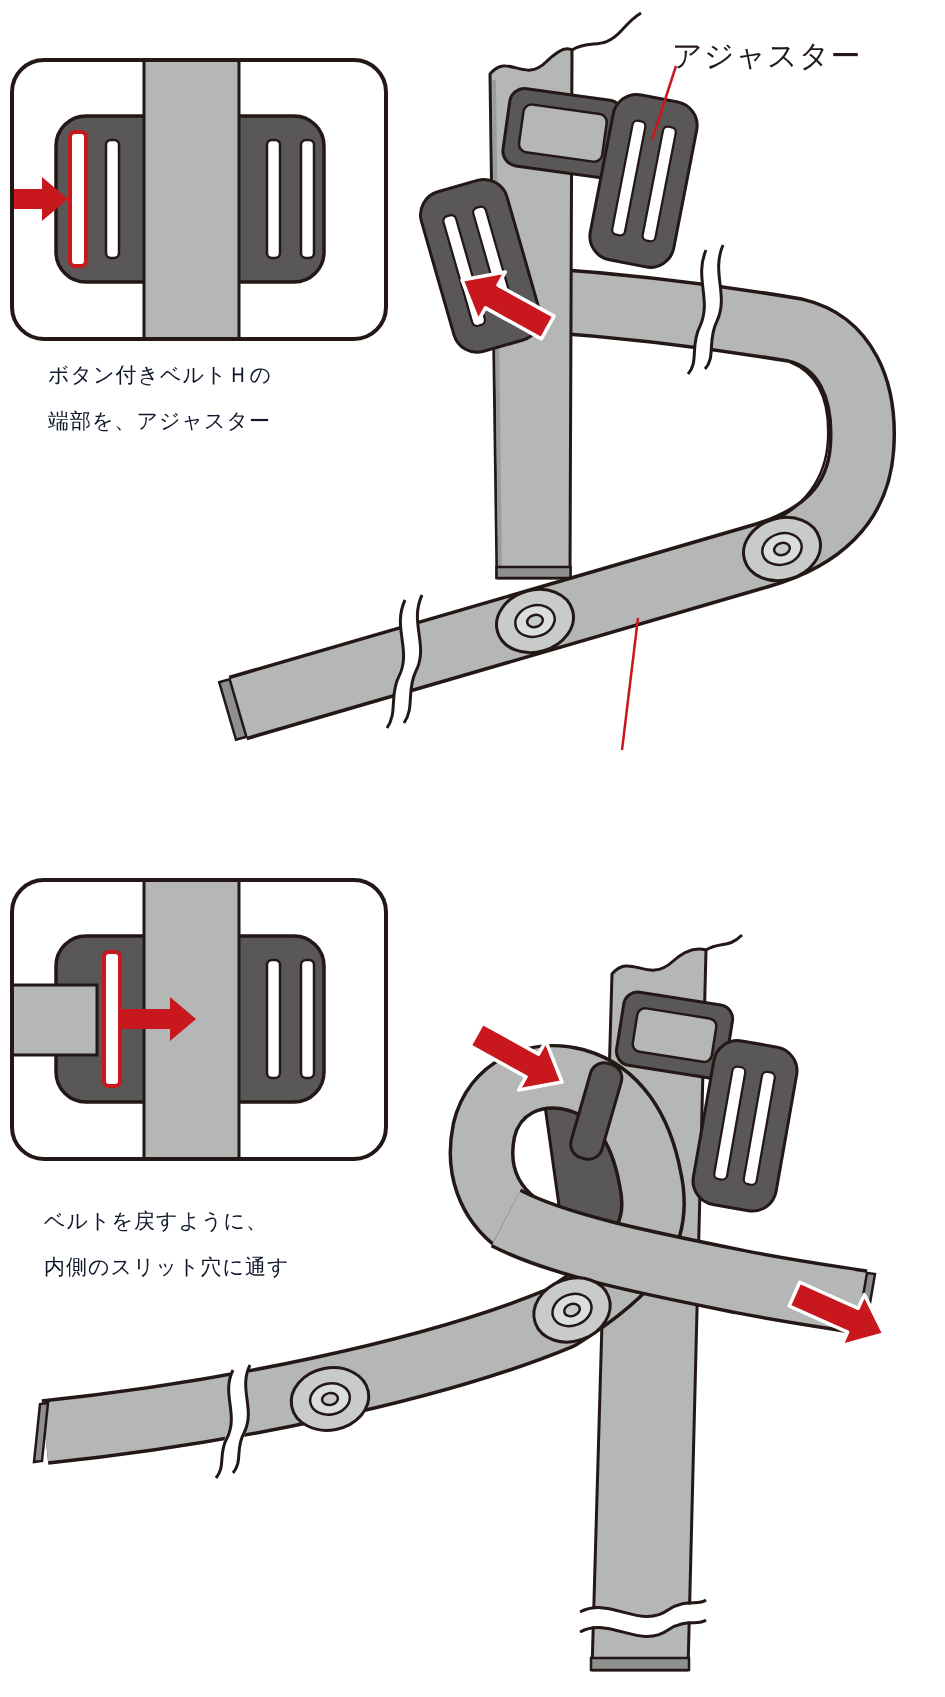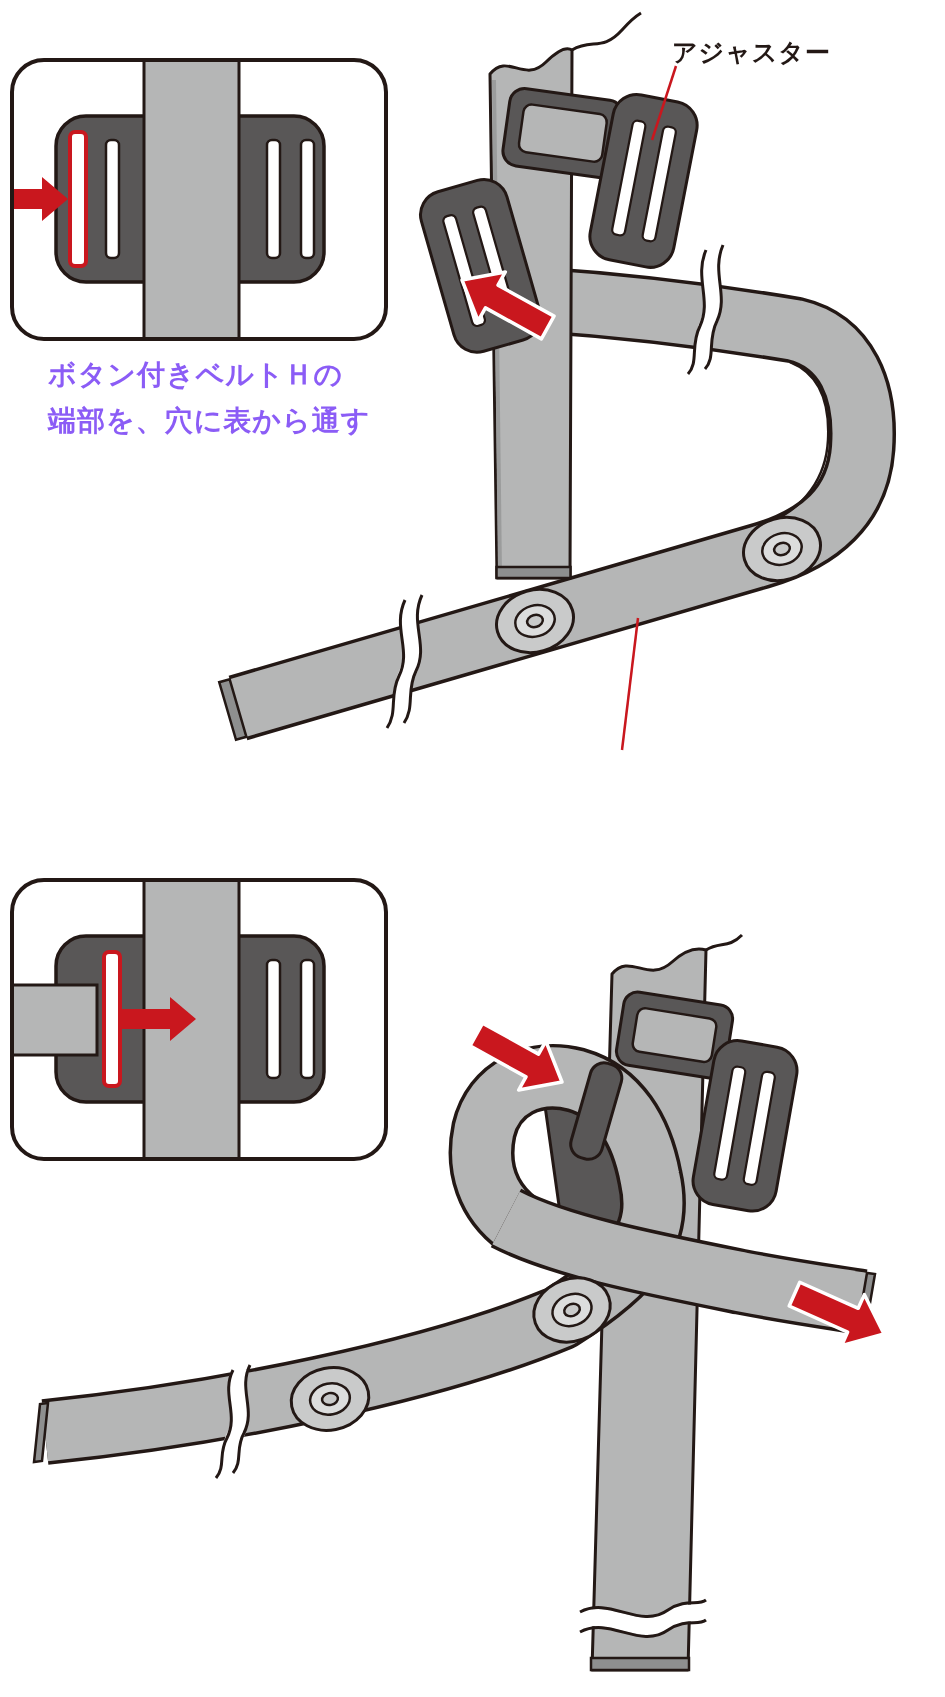--- a/index.html
+++ b/index.html
@@ -7,26 +7,26 @@
        font-family:"Liberation Sans","DejaVu Sans",sans-serif;color:#231815;}
   .page{position:absolute;inset:0;}
   .illo{position:absolute;left:0;display:block;}
   #illo1{top:0;}
   #illo2{top:910px;}
   .inset{position:absolute;left:10px;width:378px;height:283px;background:#ffffff;
          border:4px solid #231815;border-radius:34px;overflow:hidden;box-sizing:border-box;}
   #inset1{top:58px;}
   #inset2{top:878px;}
   .inset svg{width:100%;height:100%;display:block;}
-  .caption{position:absolute;font-size:28px;line-height:46px;font-weight:700;
-           letter-spacing:1px;color:#8b5cf6;white-space:nowrap;}
+  .caption{position:absolute;font-size:21px;line-height:46px;font-weight:400;
+           letter-spacing:1px;color:#0f172a;white-space:nowrap;}
   #caption1{left:48px;top:352px;}
   #caption2{left:44px;top:1198px;}
   .cap-line{display:block;}
-  .label{position:absolute;font-size:25px;font-weight:700;letter-spacing:1px;
+  .label{position:absolute;font-size:30px;font-weight:400;letter-spacing:1px;
          color:#231815;white-space:nowrap;}
   #label-adjuster{left:672px;top:36px;}
   #label-belt{left:513px;top:762px;}
 </style>
 </head>
 <body>
 
 <div class="page">
 
   <svg id="illo1" class="illo" width="945" height="850" viewBox="0 0 945 850" xmlns="http://www.w3.org/2000/svg">
@@ -182,19 +182,23 @@
       <rect x="-5" y="103" width="88" height="70" fill="#b5b6b6" stroke="#231815" stroke-width="3"></rect>
       <rect x="90" y="70" width="16" height="134" rx="5" fill="#ffffff" stroke="#c9171e" stroke-width="4"></rect>
       <g transform="translate(182,137)">
         <polygon points="0,0 -26,-22 -26,-10 -76,-10 -76,10 -26,10 -26,22" fill="#c9171e"></polygon>
       </g>
     </svg>
   </div>
 
   <div id="caption1" class="caption">
     <span class="cap-line">ボタン付きベルトＨの</span>
-    <span class="cap-line">端部を、穴に表から通す</span>
+    <span class="cap-line">端部を、アジャスター</span>
   </div>
 
   <div id="label-adjuster" class="label">アジャスター</div>
 
+  <div id="caption2" class="caption">
+    <span class="cap-line">ベルトを戻すように、</span>
+    <span class="cap-line">内側のスリット穴に通す</span>
+  </div>
 
 </div>
 
 </body></html>

